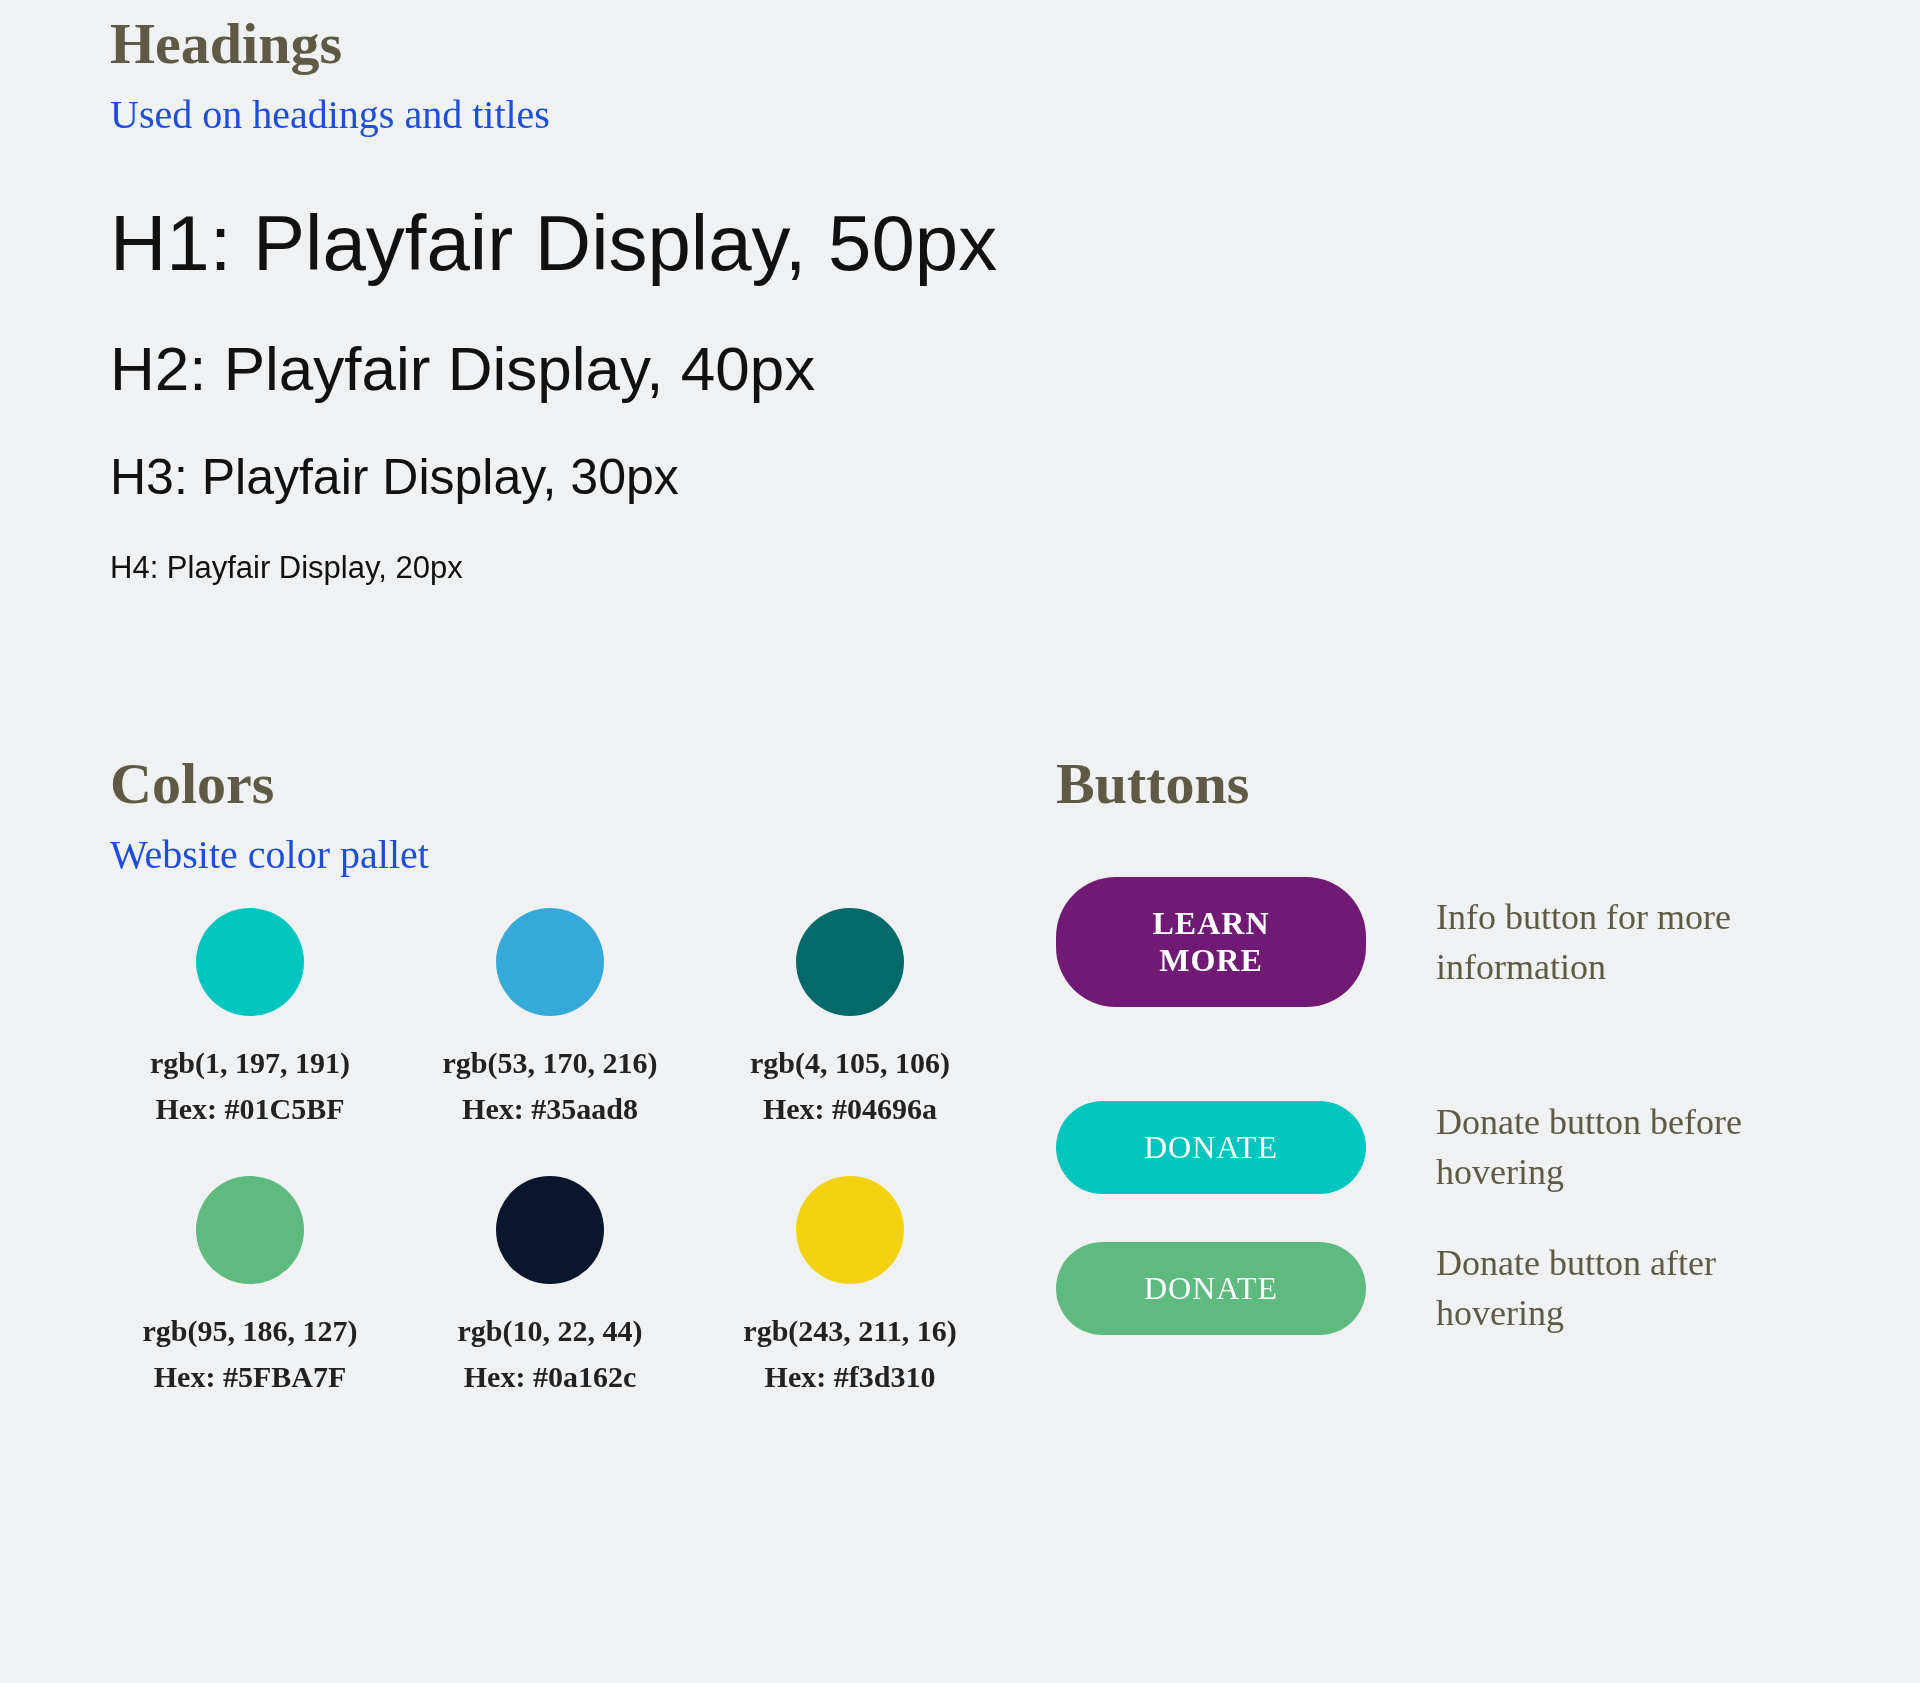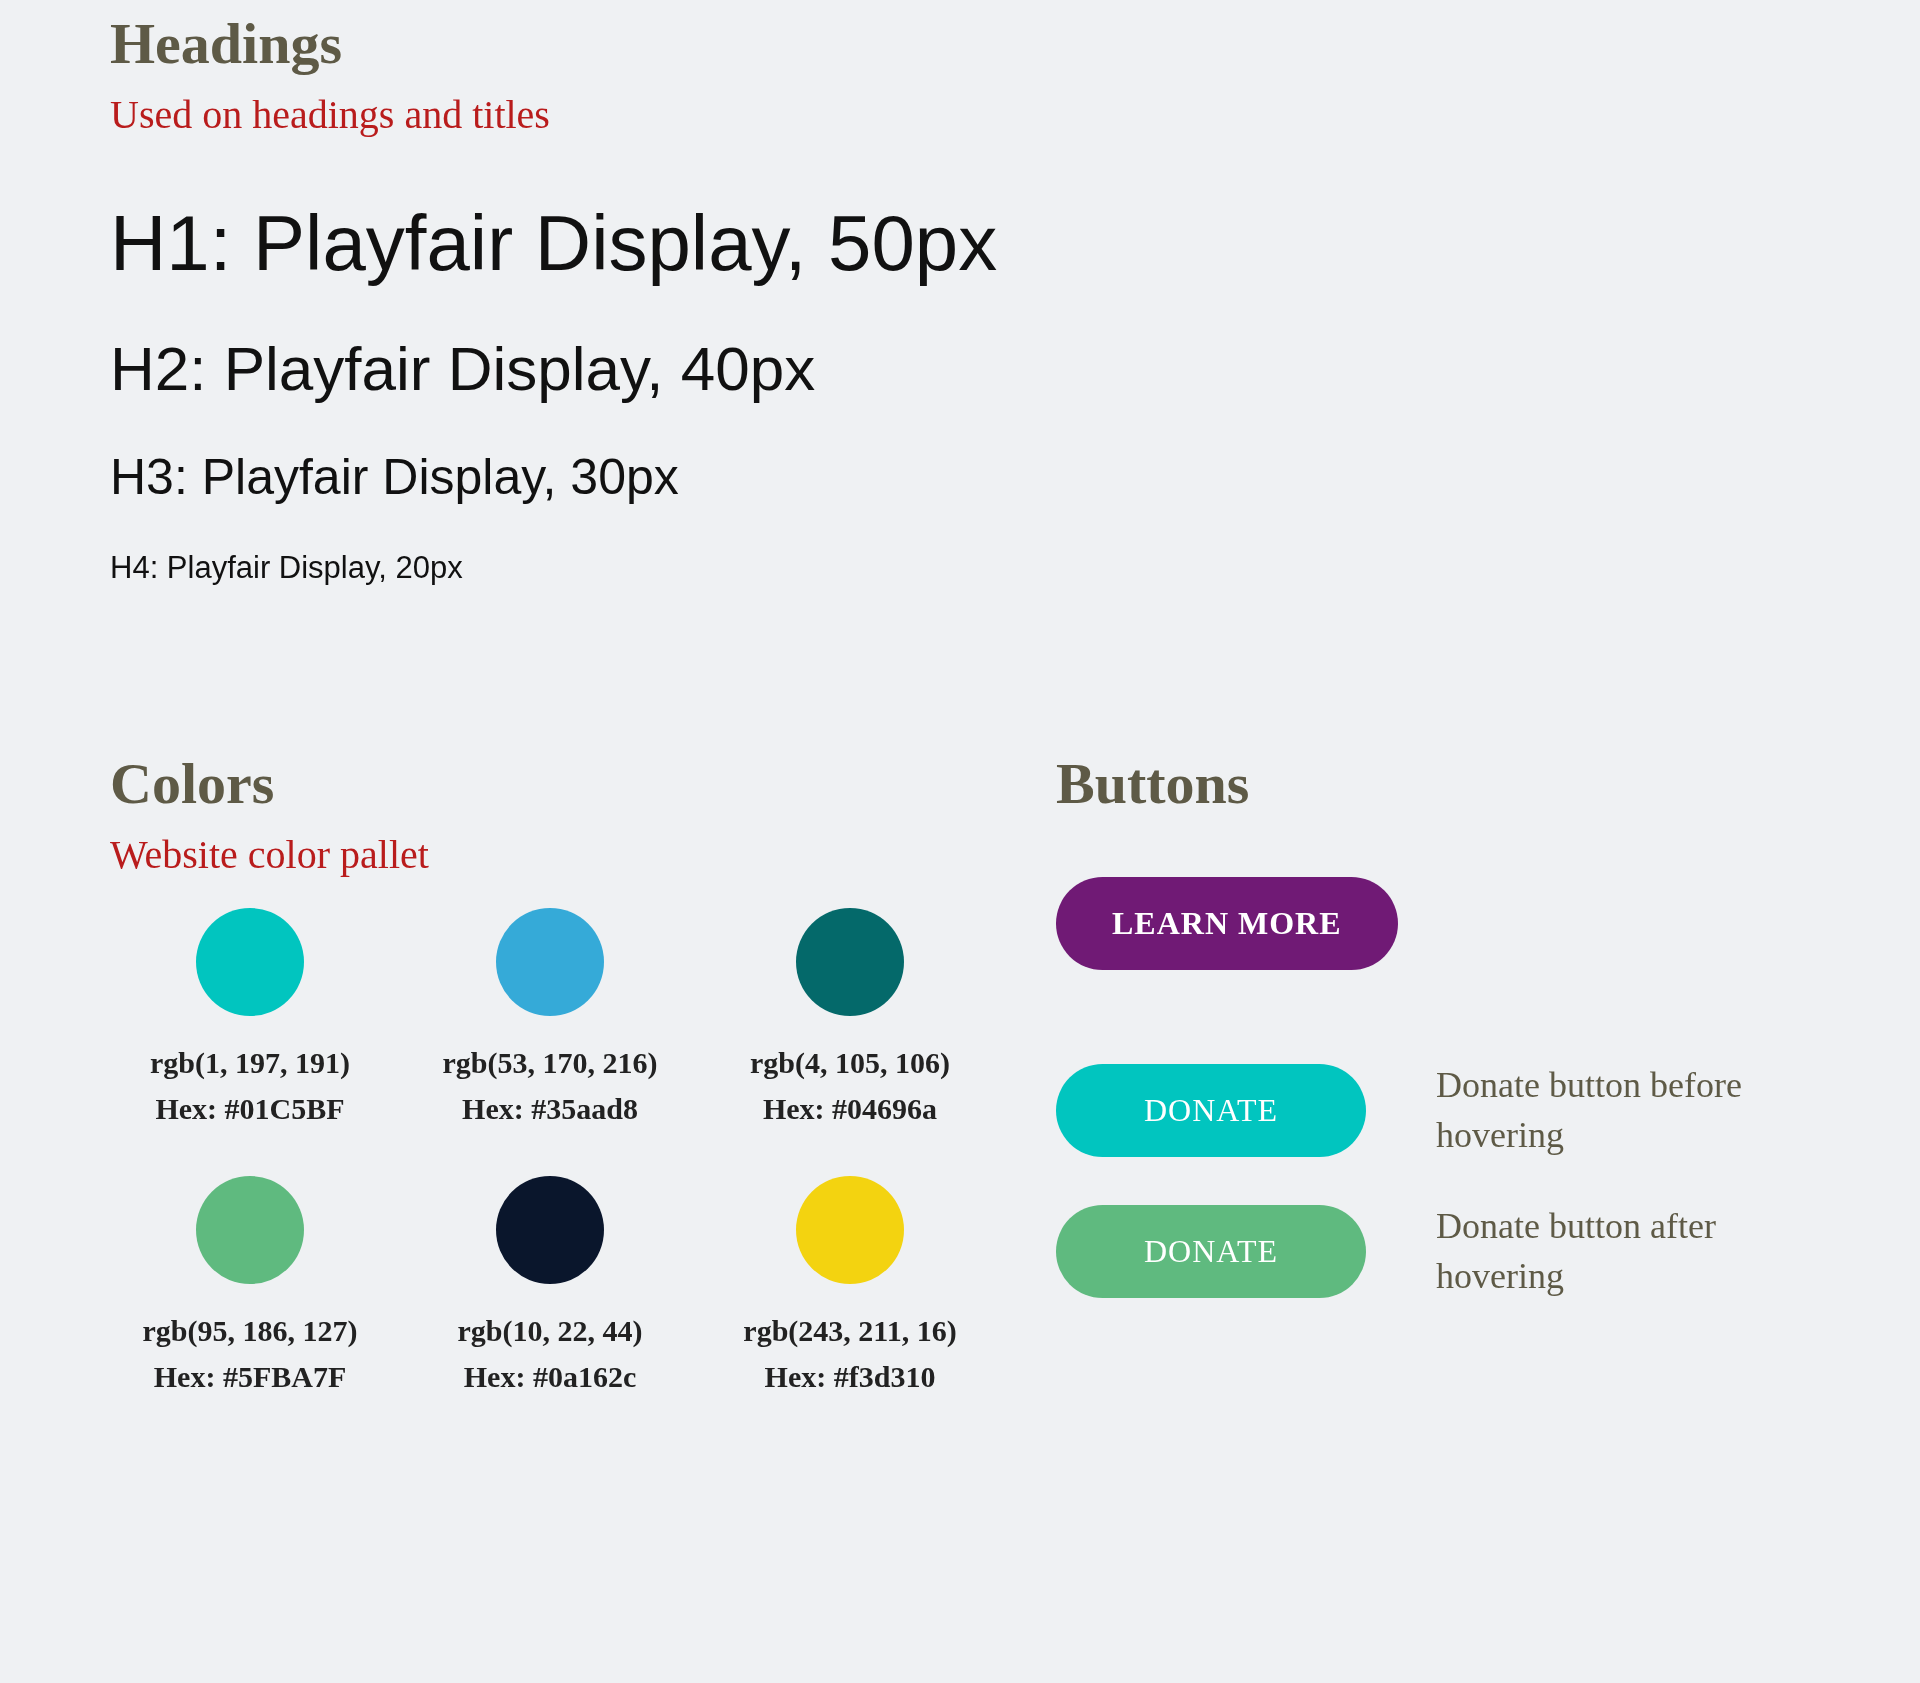--- a/index.html
+++ b/index.html
@@ -18,21 +18,21 @@
   .section-title {
     font-family: Georgia, serif;
     font-weight: bold;
     font-size: 58px;
     color: #5e5a46;
     margin-bottom: 14px;
   }
   .section-sub {
     font-family: Georgia, serif;
     font-size: 40px;
-    color: #b91c1c;
+    color: #1d4ed8;
     margin-bottom: 60px;
   }
 
   .typo-sample { color:#111; margin-bottom: 44px; font-family: -apple-system, BlinkMacSystemFont, "Segoe UI", Helvetica, Arial, sans-serif; font-weight:400; }
   .h1s { font-size: 78px; }
   .h2s { font-size: 62px; }
   .h3s { font-size: 50px; }
   .h4s { font-size: 31px; }
   .b1s { font-size: 46px; }
   .b2s { font-size: 31px; }
@@ -130,20 +130,21 @@
           <div class="swatch-rgb">rgb(243, 211, 16)</div>
           <div class="swatch-hex">Hex: #f3d310</div>
         </div>
       </div>
   </div>
   <div class="col buttons-col">
     <div class="section-title" style="margin-bottom:60px;">Buttons</div>
     <div id="button-list">
         <div class="button-row">
           <button class="btn btn-dark">LEARN MORE</button>
+          <div class="btn-desc">Info button for more information</div>
         </div>
         <div class="button-row tight">
           <button class="btn btn-teal">DONATE</button>
           <div class="btn-desc">Donate button before hovering</div>
         </div>
         <div class="button-row tight">
           <button class="btn btn-green">DONATE</button>
           <div class="btn-desc">Donate button after hovering</div>
         </div>
       </div>

